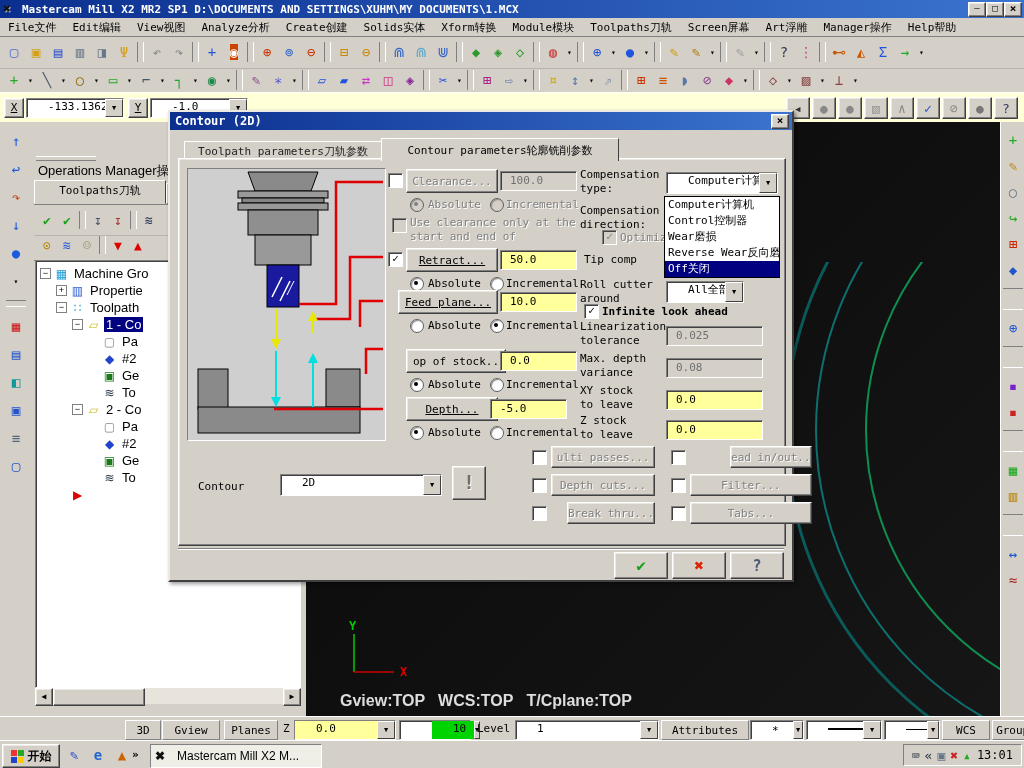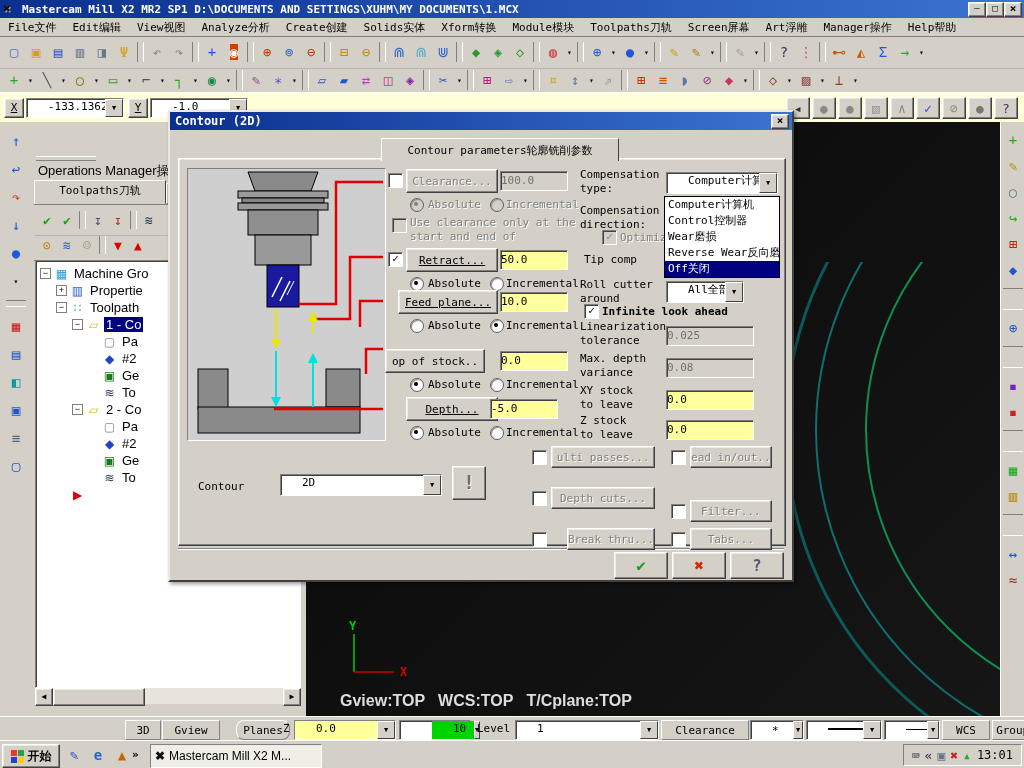--- a/index.html
+++ b/index.html
@@ -30,21 +30,21 @@
   .combo .val{flex:1;padding:1px 21px;white-space:nowrap;overflow:hidden;font-size:11px;line-height:14px;}
   .combo .db{width:16px;background:#d4d0c8;border:1px solid;border-color:#ffffff #404040 #404040 #ffffff;display:flex;align-items:center;justify-content:center;font-size:7px;}
   .cb{width:13px;height:13px;background:#fff;border:1px solid;border-color:#808080 #ffffff #ffffff #808080;box-shadow:inset 1px 1px 0 #404040;font-size:11px;line-height:11px;text-align:center;}
   .cb.checked::after{content:"✓";font-weight:bold;}
   .cb.discheck{background:#d4d0c8;}
   .cb.discheck::after{content:"✓";color:#808080;font-weight:bold;}
   .rad{width:12px;height:12px;border-radius:50%;background:#fff;border:1px solid #606060;box-shadow:inset 1px 1px 1px #909090;}
   .rad.on::after{content:"";display:block;width:4px;height:4px;border-radius:50%;background:#000;margin:3px;}
   .rad.dis{background:#d4d0c8;}
   .rad.dis.on::after{background:#808080;}
-  .fieldtxt{font-size:11px;line-height:18px;padding-left:0;}
+  .fieldtxt{font-size:11px;line-height:18px;padding-left:9px;}
   .dbtn{font-size:11px;display:flex;align-items:center;justify-content:center;white-space:nowrap;}
   .lbl2{font-size:11px;line-height:14px;white-space:nowrap;}
   .ddlist{background:#fff;border:1px solid #000;}
   .opt{height:16px;line-height:16px;padding:0 3px;white-space:nowrap;overflow:hidden;font-size:11px;}
   .opt.selected{background:#000080;color:#fff;}
   .trow{display:flex;align-items:center;height:17px;font-family:"Liberation Sans",sans-serif;font-size:13px;white-space:nowrap;}
   .texp{flex:0 0 auto;width:9px;height:9px;border:1px solid #808080;background:#fff;font-size:9px;line-height:8px;text-align:center;margin-right:3px;}
   .texp:empty{visibility:hidden;}
   .tico{flex:0 0 auto;width:15px;margin-right:3px;font-size:12px;text-align:center;}
   .tlab{padding:0 2px;}
@@ -685,20 +685,23 @@
         <span style="color: rgb(170, 34, 34);">≈</span>
       </span>
     </div>
 
   <div class="abs" style="left:168px;top:110px;width:622px;height:468px;background:#d4d0c8;border:2px solid;border-color:#ece9e2 #404040 #404040 #ece9e2;box-shadow:2px 2px 4px rgba(0,0,0,.4);z-index:10;">
     <div class="abs" style="left:0;top:0;right:0;height:18px;background:linear-gradient(90deg,#0b2f8f,#3b74d0);color:#fff;font-weight:bold;font-size:12px;line-height:18px;padding-left:5px;">
       <span>Contour (2D)</span>
       <span class="abs btn3d" style="right:3px;top:2px;width:16px;height:13px;text-align:center;font-size:11px;line-height:11px;color:#000;font-weight:bold;">×</span>
     </div>
 
+    <div class="tab" style="left:14px;top:29px;width:196px;height:18px;z-index:1;color:#222;">
+        <span>Toolpath parameters刀轨参数</span>
+      </div>
     <div class="tab" style="left:211px;top:26px;width:236px;height:22px;z-index:3;">
         <span>Contour parameters轮廓铣削参数</span>
       </div>
 
     <div class="abs" style="left:8px;top:46px;width:606px;height:386px;border:1px solid;border-color:#ffffff #404040 #404040 #ffffff;box-shadow:inset -1px -1px 0 #808080,inset 1px 1px 0 #ece9e2;z-index:2;"></div>
 
     <div class="abs" style="left:17px;top:56px;width:197px;height:271px;z-index:4;border:1px solid;border-color:#808080 #fff #fff #808080;background:#cfcfcf;">
       <svg width="195" height="269" viewBox="0 0 195 269">
         <polygon points="60,3 130,3 123,22 67,22" fill="#8a8a8a" stroke="#000"></polygon>
         <rect x="50" y="22" width="90" height="7" fill="#9a9a9a" stroke="#000"></rect>
@@ -756,21 +759,21 @@
 
     <div class="abs btn3d dbtn" style="left:228px;top:178px;width:98px;height:22px;z-index:4;">
         <span style="text-decoration:underline;">Feed plane...</span>
       </div>
     <div class="abs sunk yellowf fieldtxt" style="left:330px;top:180px;width:66px;height:18px;z-index:4;">10.0</div>
     <span class="abs rad" style="left:240px;top:207px;z-index:4;"></span>
     <span class="abs lbl2" style="left:258px;top:207px;z-index:4;">Absolute</span>
     <span class="abs rad on" style="left:320px;top:207px;z-index:4;"></span>
     <span class="abs lbl2" style="left:336px;top:207px;z-index:4;">Incremental</span>
 
-    <div class="abs btn3d dbtn" style="left:215px;top:237px;width:98px;height:22px;z-index:4;justify-content:center;">
+    <div class="abs btn3d dbtn" style="left:236px;top:237px;width:98px;height:22px;z-index:4;justify-content:center;">
         <span>op of stock..</span>
       </div>
     <div class="abs sunk yellowf fieldtxt" style="left:330px;top:239px;width:66px;height:18px;z-index:4;">0.0</div>
     <span class="abs rad on" style="left:240px;top:266px;z-index:4;"></span>
     <span class="abs lbl2" style="left:258px;top:266px;z-index:4;">Absolute</span>
     <span class="abs rad" style="left:320px;top:266px;z-index:4;"></span>
     <span class="abs lbl2" style="left:336px;top:266px;z-index:4;">Incremental</span>
 
     <div class="abs btn3d dbtn" style="left:236px;top:285px;width:90px;height:22px;z-index:4;">
         <span style="text-decoration:underline;">Depth...</span>
@@ -844,27 +847,27 @@
     <div class="abs btn3d" style="left:282px;top:354px;width:32px;height:32px;z-index:4;text-align:center;font-size:20px;font-weight:bold;color:#707070;line-height:30px;text-shadow:1px 1px 0 #fff;"><span>!</span></div>
 
     <div class="abs" style="left:362px;top:334px;width:226px;z-index:4;display:grid;grid-template-columns:1fr 1fr;gap:6px 16px;">
 
     <div style="display:flex;align-items:center;gap:4px;">
           <span class="cb"></span>
           <span class="btn3d dbtn dis" style="flex:1;height:20px;">ulti passes...</span>
         </div>
         <div style="display:flex;align-items:center;gap:4px;">
           <span class="cb"></span>
-          <span class="btn3d dbtn dis" style="flex:1;height:20px;">ead in/out..</span>
+          <span class="btn3d dbtn dis" style="flex:1;height:20px;margin-left:40px;">ead in/out..</span>
         </div>
         <div style="display:flex;align-items:center;gap:4px;">
           <span class="cb"></span>
           <span class="btn3d dbtn dis" style="flex:1;height:20px;">Depth cuts...</span>
         </div>
-        <div style="display:flex;align-items:center;gap:4px;margin-top:26px;">
+        <div style="display:flex;align-items:center;gap:4px;">
           <span class="cb"></span>
           <span class="btn3d dbtn dis" style="flex:1;height:20px;">Filter...</span>
         </div>
         <div style="display:flex;align-items:center;gap:20px;">
           <span class="cb"></span>
           <span class="btn3d dbtn dis" style="flex:1;height:20px;">Break thru...</span>
         </div>
         <div style="display:flex;align-items:center;gap:4px;">
           <span class="cb"></span>
           <span class="btn3d dbtn dis" style="flex:1;height:20px;">Tabs...</span>
@@ -879,36 +882,36 @@
         <span>✖</span>
       </div>
     <div class="abs btn3d dbtn" style="left:560px;top:440px;width:52px;height:25px;font-size:15px;color:#4a5a7a;font-weight:bold;">
         <span>?</span>
       </div>
   </div>
 
   <div class="abs" style="top:716px;left:0;width:1024px;height:24px;background:#d4d0c8;border-top:1px solid #fff;">
     <span class="sbtn" style="left:125px;top:3px;width:34px;">3D</span>
     <span class="sbtn" style="left:162px;top:3px;width:56px;">Gview</span>
-    <span class="sbtn" style="left:236px;top:3px;width:52px;border-radius:8px;">Planes</span>
+    <span class="sbtn" style="left:224px;top:3px;width:52px;">Planes</span>
     <span class="abs" style="left:283px;top:5px;font-size:11px;">Z</span>
     <div class="abs combo" style="left:294px;top:3px;width:100px;height:18px;">
       <span class="val yellowf">0.0</span>
       <span class="db">▼</span>
     </div>
     <div class="abs combo" style="left:399px;top:3px;width:70px;height:18px;">
       <span class="val" style="background:#00d400;text-align:center;margin-left:32px;">10</span>
       <span class="db">▼</span>
     </div>
     <span class="abs" style="left:477px;top:5px;font-size:11px;">Level</span>
     <div class="abs combo" style="left:515px;top:3px;width:142px;height:18px;">
       <span class="val">1</span>
       <span class="db">▼</span>
     </div>
-    <span class="sbtn" style="left:661px;top:3px;width:86px;">Clearance</span>
+    <span class="sbtn" style="left:661px;top:3px;width:86px;">Attributes</span>
     <div class="abs combo" style="left:750px;top:3px;width:52px;height:18px;">
       <span class="val" style="text-align:center;">∗</span>
       <span class="db">▼</span>
     </div>
     <div class="abs combo" style="left:806px;top:3px;width:74px;height:18px;">
       <span class="val"><span style="display:inline-block;width:40px;border-top:2px solid #000;vertical-align:middle;"></span></span>
       <span class="db">▼</span>
     </div>
     <div class="abs combo" style="left:884px;top:3px;width:54px;height:18px;">
       <span class="val"><span style="display:inline-block;width:24px;border-top:1px solid #000;vertical-align:middle;"></span></span>
@@ -936,21 +939,21 @@
         <span style="width:20px;height:20px;display:inline-flex;align-items:center;justify-content:center;font-size:14px;font-weight:bold;">
           <span style="color: rgb(34, 102, 204);">e</span>
         </span>
         <span style="width:20px;height:20px;display:inline-flex;align-items:center;justify-content:center;font-size:14px;font-weight:bold;">
           <span style="color: rgb(204, 102, 0);">▲</span>
         </span>
       </div>
     <span class="abs" style="left:132px;top:7px;font-weight:bold;">»</span>
     <div class="abs" style="left:150px;top:3px;width:162px;height:22px;background:#efefe8;border:1px solid;border-color:#808080 #ffffff #ffffff #808080;display:flex;align-items:center;padding:0 4px;gap:4px;font-family:'Liberation Sans',sans-serif;font-size:12px;">
       <span style="color:#111;font-weight:bold;">✖</span>
-      <span style="white-space:nowrap;overflow:hidden;">Mastercam Mill X2 M...</span>
+      <span style="white-space:nowrap;overflow:hidden;margin-left:8px;">Mastercam Mill X2 M...</span>
     </div>
     <div class="abs inset" style="right:2px;top:3px;height:20px;display:flex;align-items:center;gap:6px;padding:0 8px;">
       <span style="display:flex;gap:5px;align-items:center;">
 
       <span style="font-size:13px;"><span style="color: rgb(34, 51, 68);">⌨</span></span>
           <span style="font-size:13px;"><span style="color: rgb(34, 51, 68);">«</span></span>
           <span style="font-size:13px;"><span style="color: rgb(102, 119, 136);">▣</span></span>
           <span style="font-size:13px;"><span style="color: rgb(204, 34, 34);">✖</span></span>
           <span style="font-size:13px;"><span style="color: rgb(34, 170, 34);">▴</span></span>
         </span>

